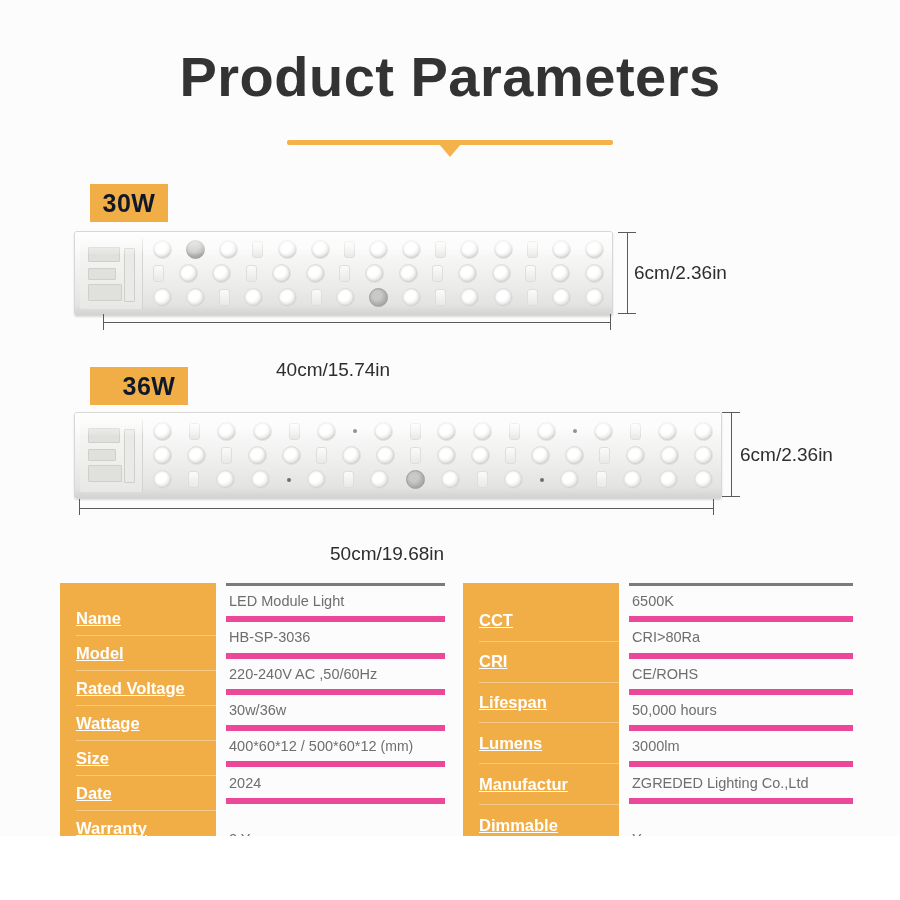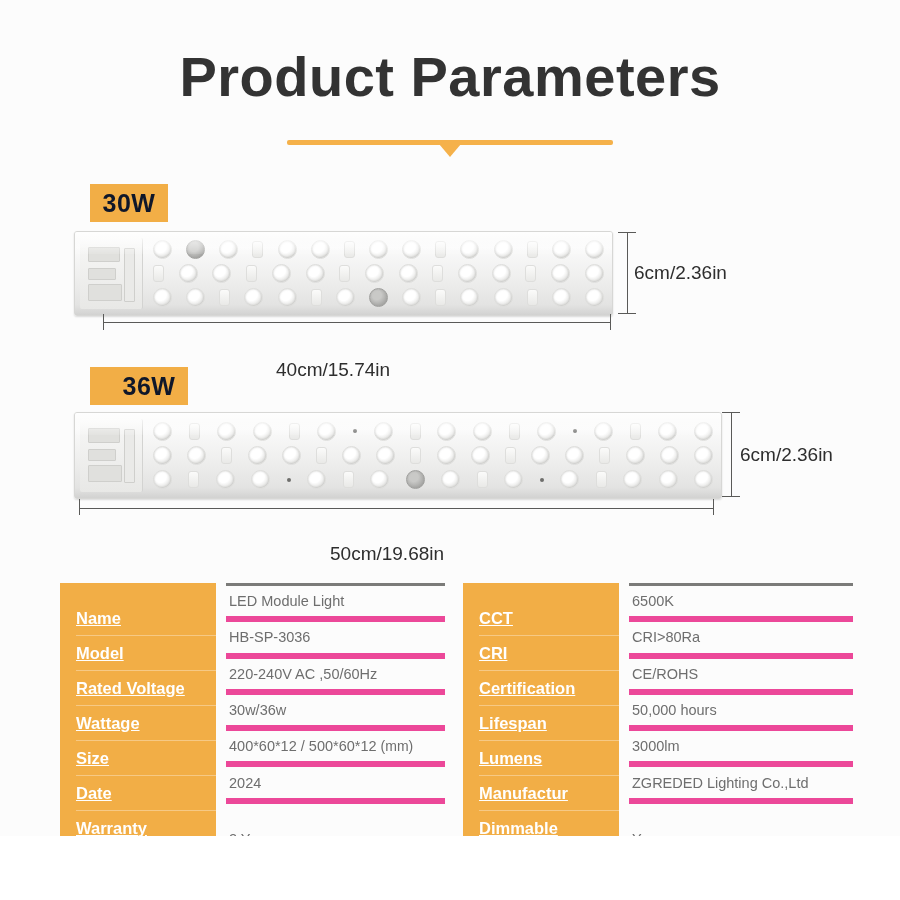--- a/index.html
+++ b/index.html
@@ -444,21 +444,20 @@
       <div class="spec-value">
           <span>2 Years</span>
         </div>
     </div>
   </div>
 
   <div class="spec-block spec-right">
     <div class="spec-labels">
       <div class="spec-label">CCT</div>
       <div class="spec-label">CRI</div>
-      <div class="spec-label">Certification</div>
       <div class="spec-label">Lifespan</div>
       <div class="spec-label">Lumens</div>
       <div class="spec-label">Manufactur</div>
       <div class="spec-label">Dimmable</div>
     </div>
     <div class="spec-values">
       <div class="spec-value">
           <span>6500K</span>
         </div>
       <div class="spec-value">

